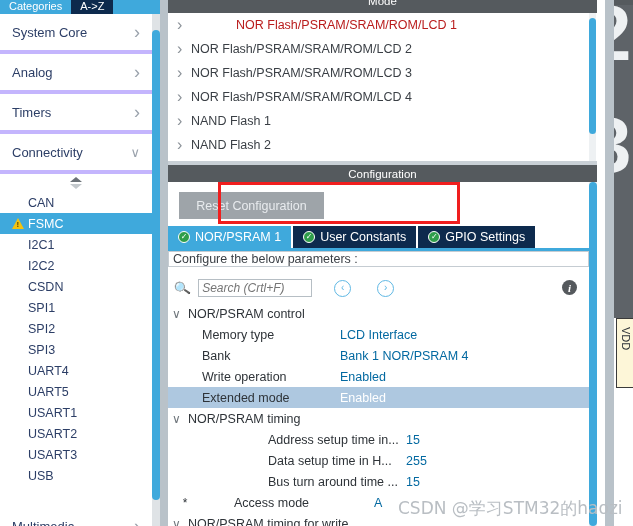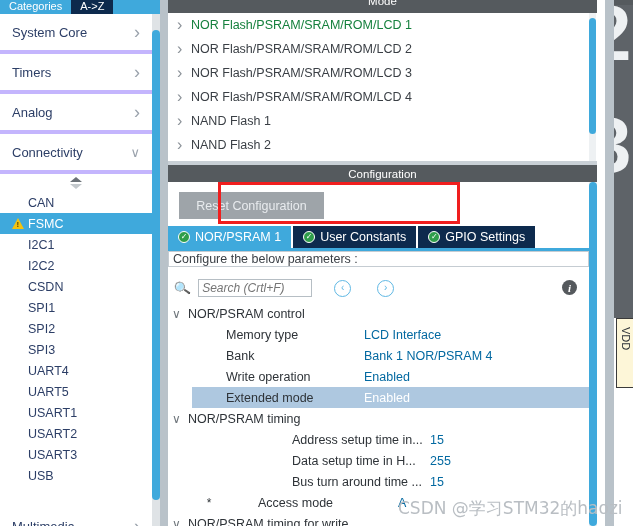--- a/index.html
+++ b/index.html
@@ -90,21 +90,21 @@
   #mode-header .section-header{height:24px;margin-top:-11px;}
 
   #mode-panel{
     position:absolute;left:0;top:13px;width:429px;height:148px;background:#ffffff;
     border-left:1px solid #ffffff;overflow:hidden;
   }
   .mode-row{
     height:24px;display:flex;align-items:center;font-size:12.5px;color:#3a3f45;
     padding-left:8px;box-sizing:border-box;
   }
-  .mode-row.green{color:#15803d;}
+  .mode-row.green{color:#b91c1c;gap:45px;}
   .tree-arrow{
     color:#8b9298;font-size:16px;width:14px;display:inline-block;line-height:1;
   }
   .tree-arrow::after{content:"\203A";}
   #mode-scroll-track{position:absolute;left:421px;top:13px;width:7px;height:148px;background:#eef1f3;}
   #mode-scroll-thumb{position:absolute;left:421px;top:18px;width:7px;height:116px;background:#3fa9dc;border-radius:4px;}
 
   #mode-bottom-rule{position:absolute;left:0;top:161px;width:429px;height:4px;background:#c9d0d6;}
 
   #config-header{
@@ -180,21 +180,21 @@
     position:absolute;left:0;top:121px;width:421px;height:223px;background:#ffffff;
     overflow:hidden;
   }
   .grp-row{
     height:21px;display:flex;align-items:center;font-size:12.5px;color:#2e3338;
     padding-left:4px;box-sizing:border-box;
   }
   .grp-arrow{color:#6f767c;font-size:12px;width:16px;display:inline-block;line-height:1;}
   .grp-arrow::after{content:"\2228";}
   .p-row{
-    height:21px;display:flex;align-items:center;font-size:12.5px;color:#2e3338;margin-left:24px;
+    height:21px;display:flex;align-items:center;font-size:12.5px;color:#2e3338;
   }
   .p-row .star{width:34px;text-align:center;font-size:12px;color:#2e3338;}
   .p-row .pname{width:138px;padding-left:0px;box-sizing:border-box;}
   .p-row .pname.indent{padding-left:66px;width:204px;}
   .p-row .pval{color:#0369a1;}
   .p-row.selected{background:#aec8e0;}
   .p-row.selected .pval{background:#aec8e0;color:#ffffff;}
 
   #red-box{
     position:absolute;left:50px;top:182px;width:242px;height:42px;
@@ -251,26 +251,26 @@
     </div>
 
     <div id="cat-list">
 
       <div class="cat-row">
         <span>System Core</span>
         <span class="chev chev-right"></span>
       </div>
 
       <div class="cat-row">
+        <span>Analog</span>
+        <span class="chev chev-right"></span>
+      </div>
+
+      <div class="cat-row">
         <span>Timers</span>
-        <span class="chev chev-right"></span>
-      </div>
-
-      <div class="cat-row">
-        <span>Analog</span>
         <span class="chev chev-right"></span>
       </div>
 
       <div class="cat-row">
         <span>Connectivity</span>
         <span class="chev chev-down"></span>
       </div>
 
       <div class="spinner-row">
         <span class="spinner">

